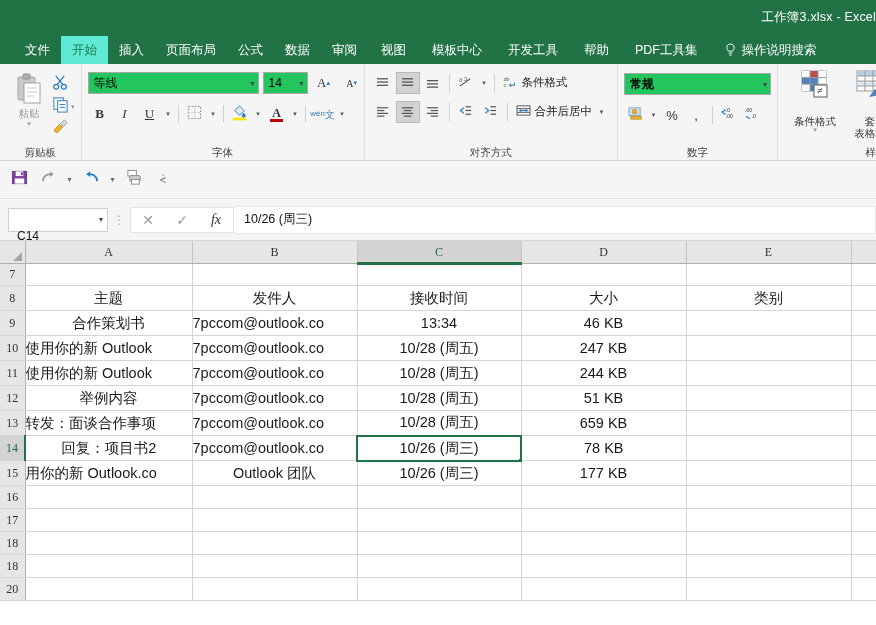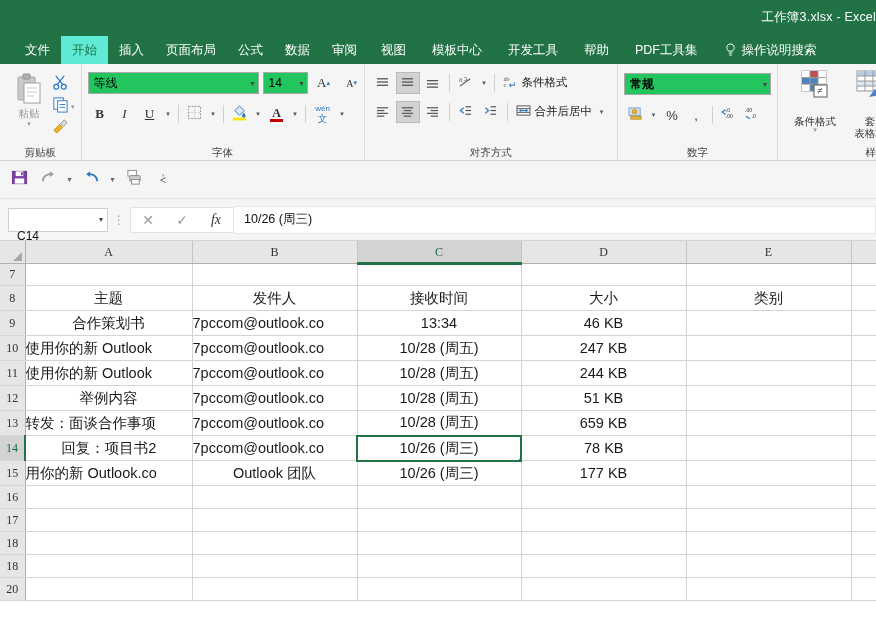--- a/index.html
+++ b/index.html
@@ -321,21 +321,21 @@
             </svg>
           </span>
         </div>
         <span class="mini-caret">▾</span>
         <div class="ficon" style="flex-direction:column;gap:0;">
           <span style="font-family:'Liberation Serif',serif;font-size:12px;font-weight:bold;line-height:12px;">A</span>
           <span style="display:block;width:13px;height:3px;background:#c00000;"></span>
         </div>
         <span class="mini-caret">▾</span>
         <span class="vsep"></span>
-        <div class="ficon" style="flex-direction:column;gap:0;width:26px;">
+        <div class="ficon" style="flex-direction:row;gap:0;width:26px;">
           <span style="font-size:8px;color:#2b79c2;line-height:8px;">wén</span>
           <span style="font-size:10px;color:#2b79c2;line-height:11px;">文</span>
         </div>
         <span class="mini-caret">▾</span>
       </div>
     </div>
     <div class="rgroup-label">字体</div>
   </div>
 
   <div class="rgroup g-align">

